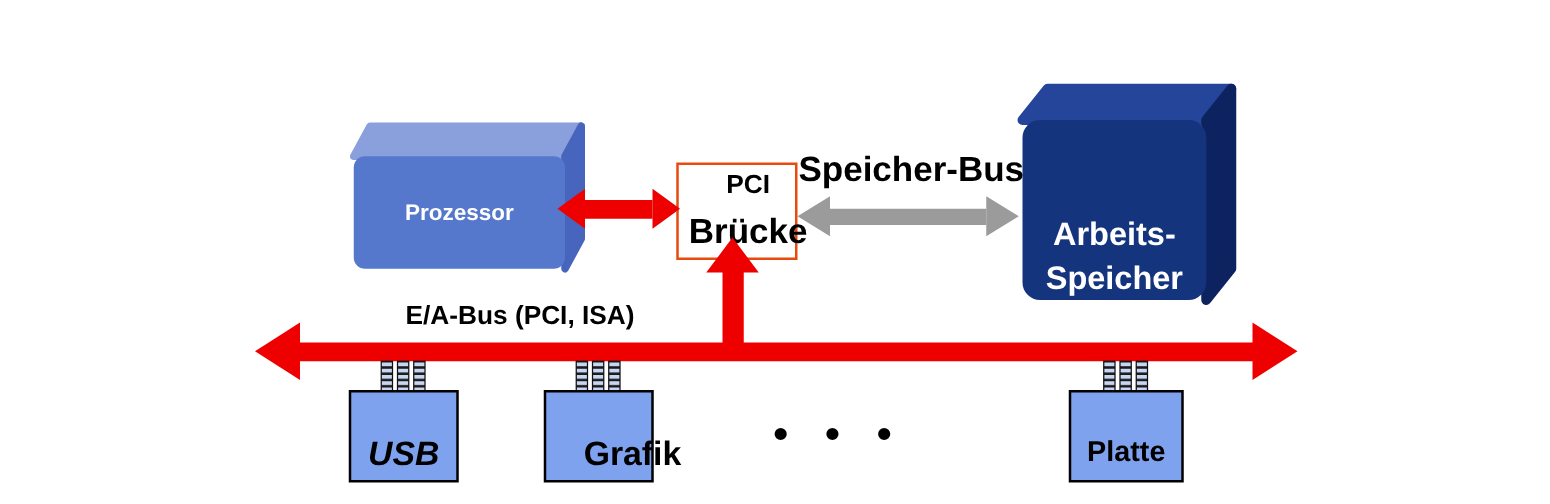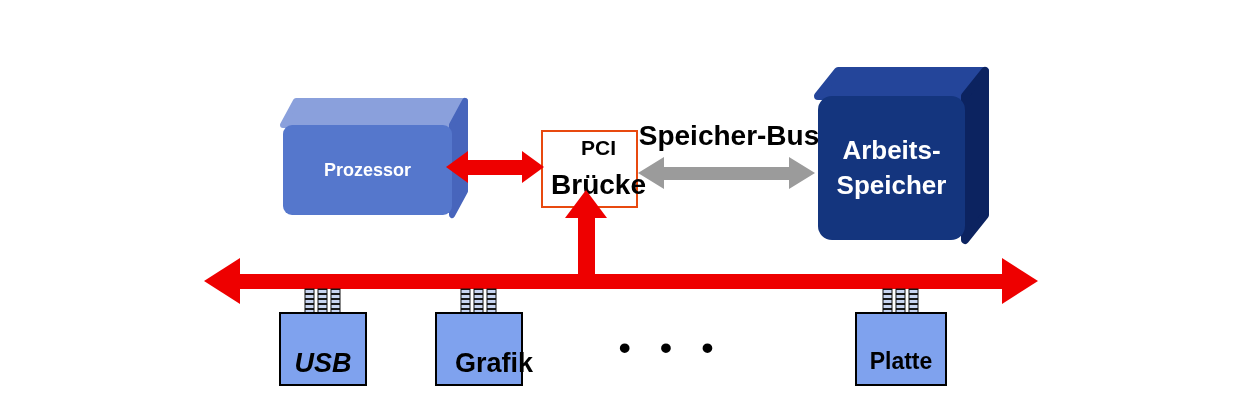--- a/index.html
+++ b/index.html
@@ -6,28 +6,28 @@
   html,body { background:#ffffff; }
   body { font-family:"Liberation Sans", sans-serif; }
   .canvas { position:relative; width:1240px; height:403px; background:#fff; overflow:hidden; }
   .layer { position:absolute; left:0; top:0; z-index:1; }
   .label { position:absolute; z-index:2; font-weight:bold; color:#000; text-align:center; white-space:nowrap; }
 
   .processor-label { left:283px; top:125px; width:169px; height:90px;
     display:flex; align-items:center; justify-content:center;
     color:#fff; font-size:18px; }
   .memory-label { left:818px; top:96px; width:147px; height:144px;
-    display:flex; flex-direction:column; align-items:center; justify-content:center;
+    display:flex; flex-direction:column; align-items:center; justify-content:flex-end;
     color:#fff; font-size:26px; line-height:1.35; }
   .pci-l1 { left:542px; top:136px; width:113px; font-size:21px; }
   .pci-l2 { left:542px; top:169px; width:113px; font-size:28px; }
   .speicher-bus-label { left:638px; top:120px; width:182px; font-size:28px; }
   .ea-bus-label { left:296px; top:241px; width:240px; font-size:21px; }
   .usb-label    { left:280px; top:348px; width:86px; font-size:27px;font-style:italic; }
-  .grafik-label { left:448px; top:348px; width:92px; font-size:27px; }
+  .grafik-label { left:460px; top:348px; width:92px; font-size:27px; }
   .platte-label { left:856px; top:348px; width:90px; font-size:23px; }
   .ellipsis { left:606px; top:328px; width:130px; font-size:34px; letter-spacing:10px; }
 
   .varrow-body { position:absolute; left:578px; top:215px; width:17px; height:67px;
     background:var(--arrow-red,#EE0000); z-index:3; }
   .varrow-head { position:absolute; left:565px; top:190px; width:0; height:0;
     border-left:21px solid transparent; border-right:21px solid transparent;
     border-bottom:28px solid var(--arrow-red,#EE0000); z-index:3; }
 </style>
 </head>
@@ -100,20 +100,21 @@
 
   <div class="label pci-l1">PCI</div>
   <div class="label pci-l2">Brücke</div>
 
   <div class="label memory-label">
     <span>Arbeits-</span>
     <span>Speicher</span>
   </div>
 
   <div class="label speicher-bus-label">Speicher-Bus</div>
+  <div class="label ea-bus-label">E/A-Bus (PCI, ISA)</div>
 
   <div class="label usb-label">USB</div>
   <div class="label grafik-label">Grafik</div>
   <div class="label platte-label">Platte</div>
 
   <div class="label ellipsis">• • •</div>
 
   <div class="varrow-body"></div>
   <div class="varrow-head"></div>
 

